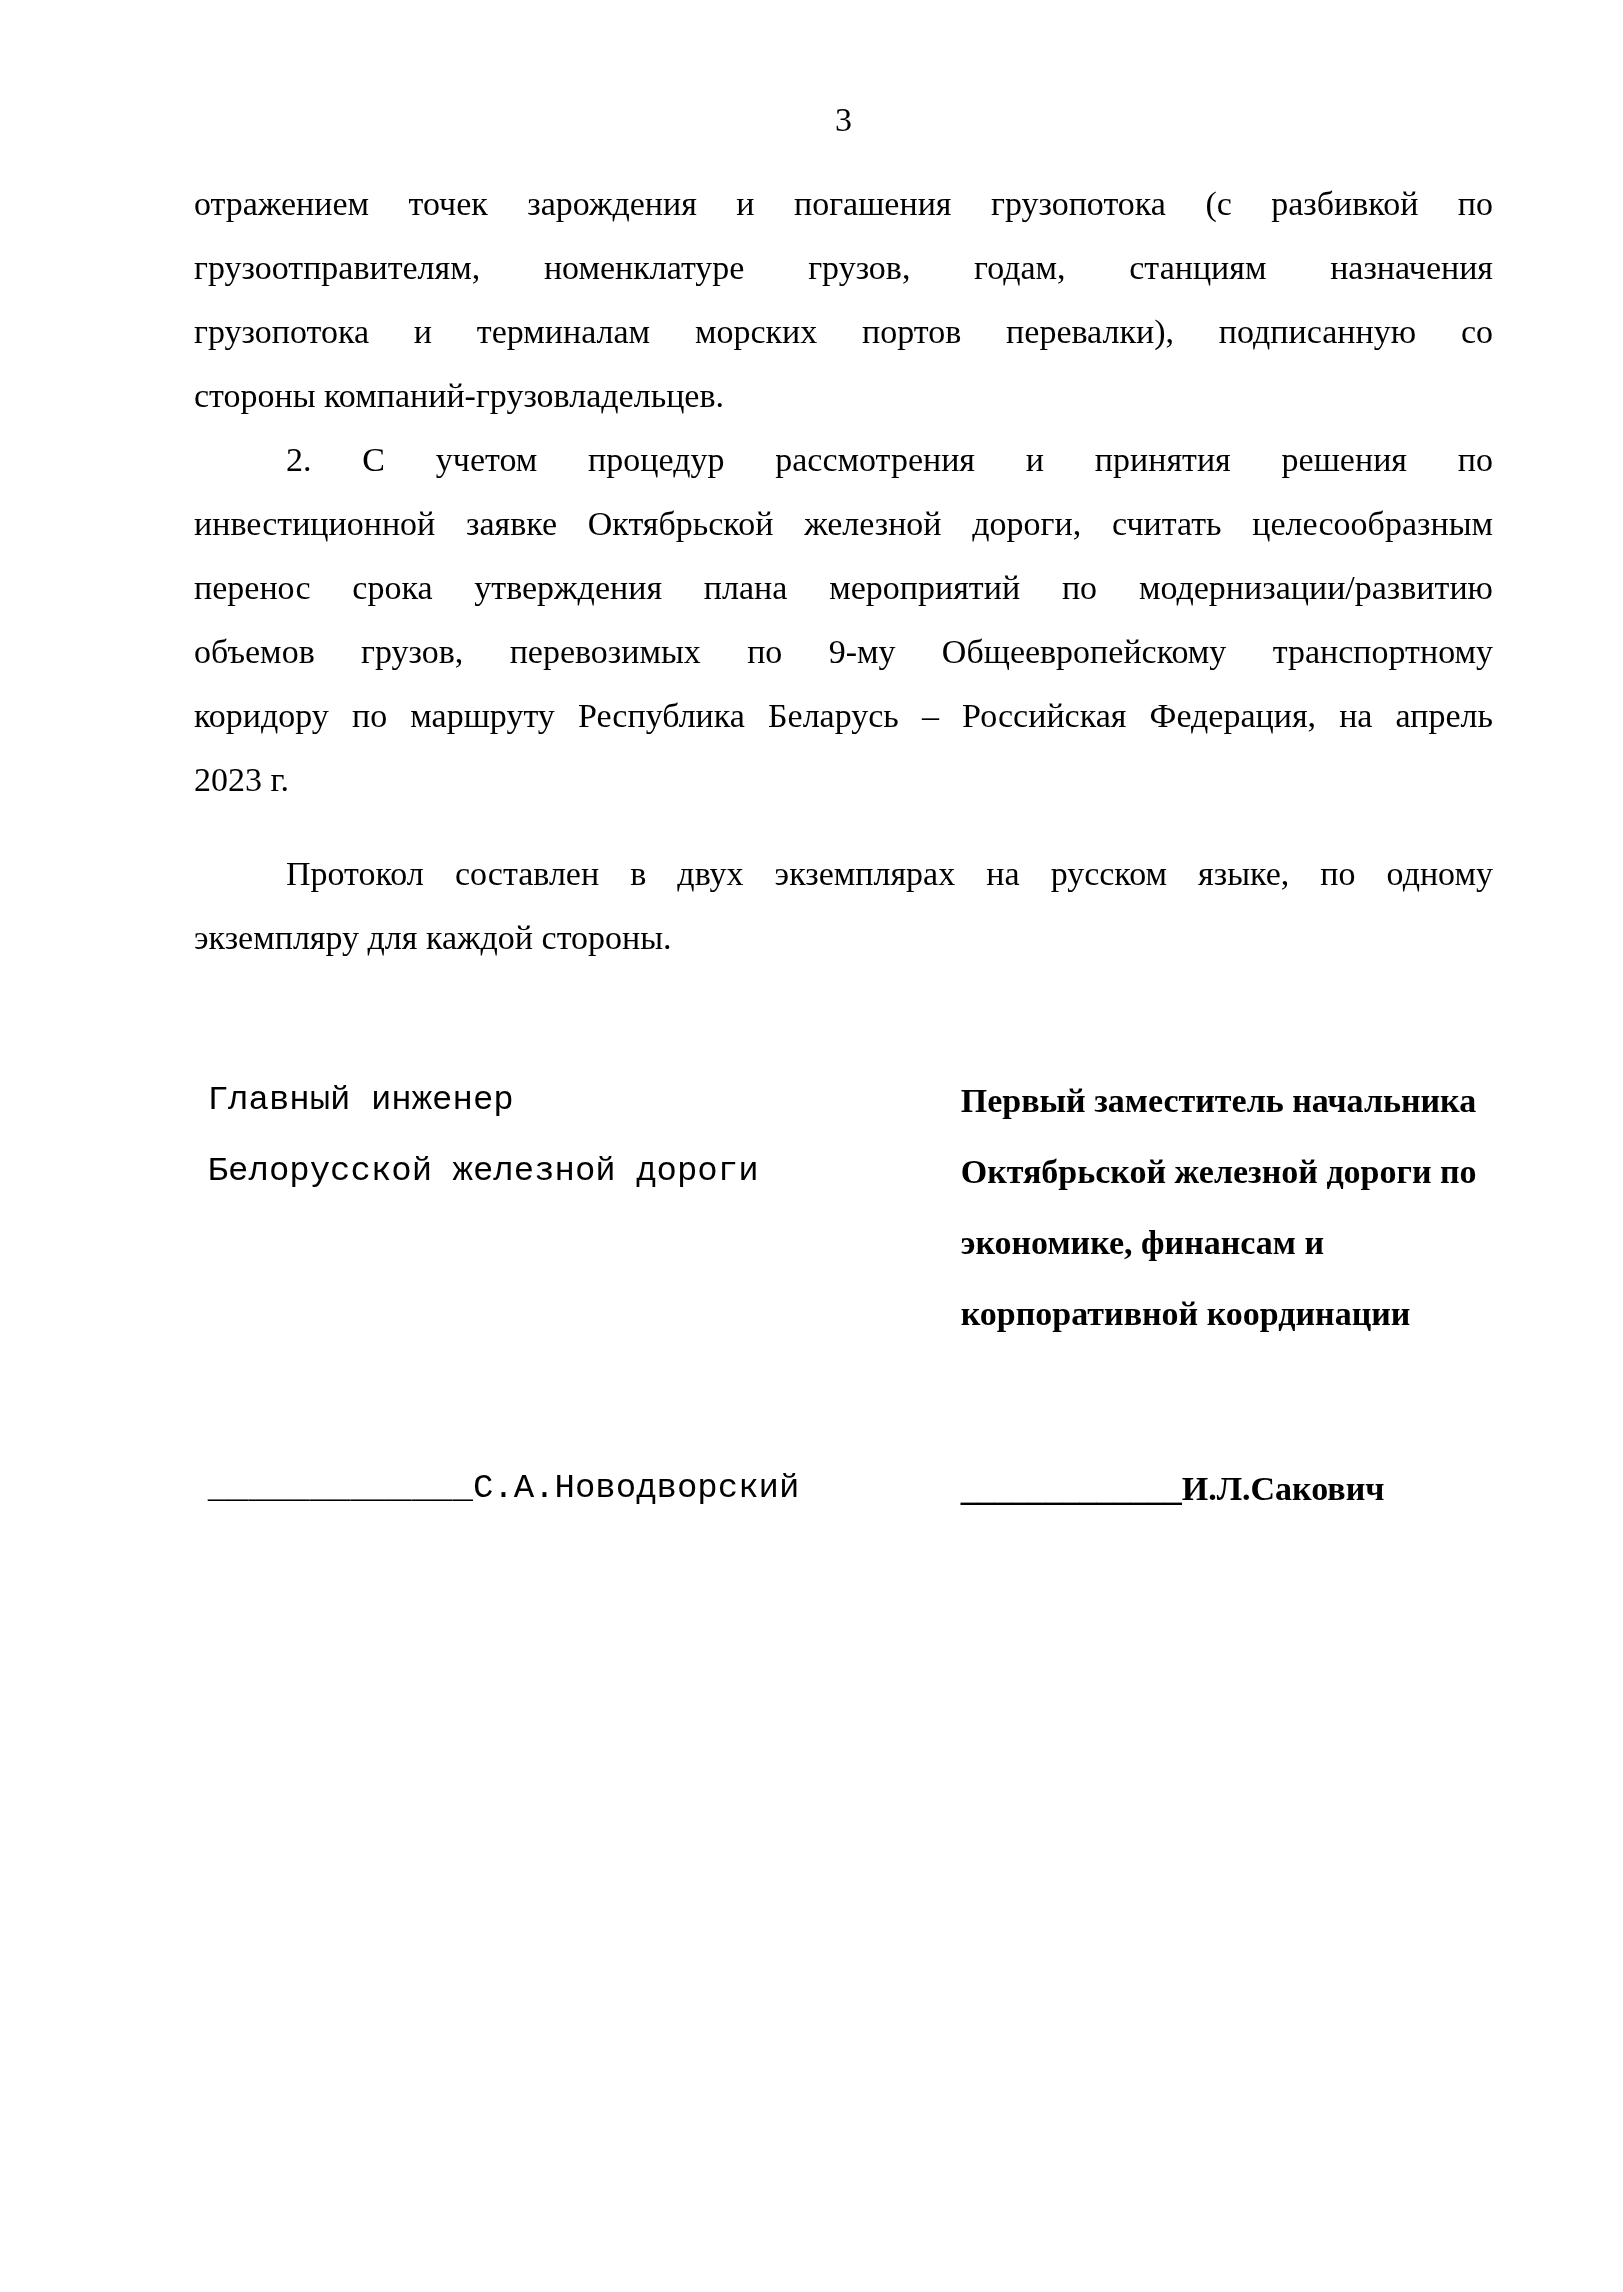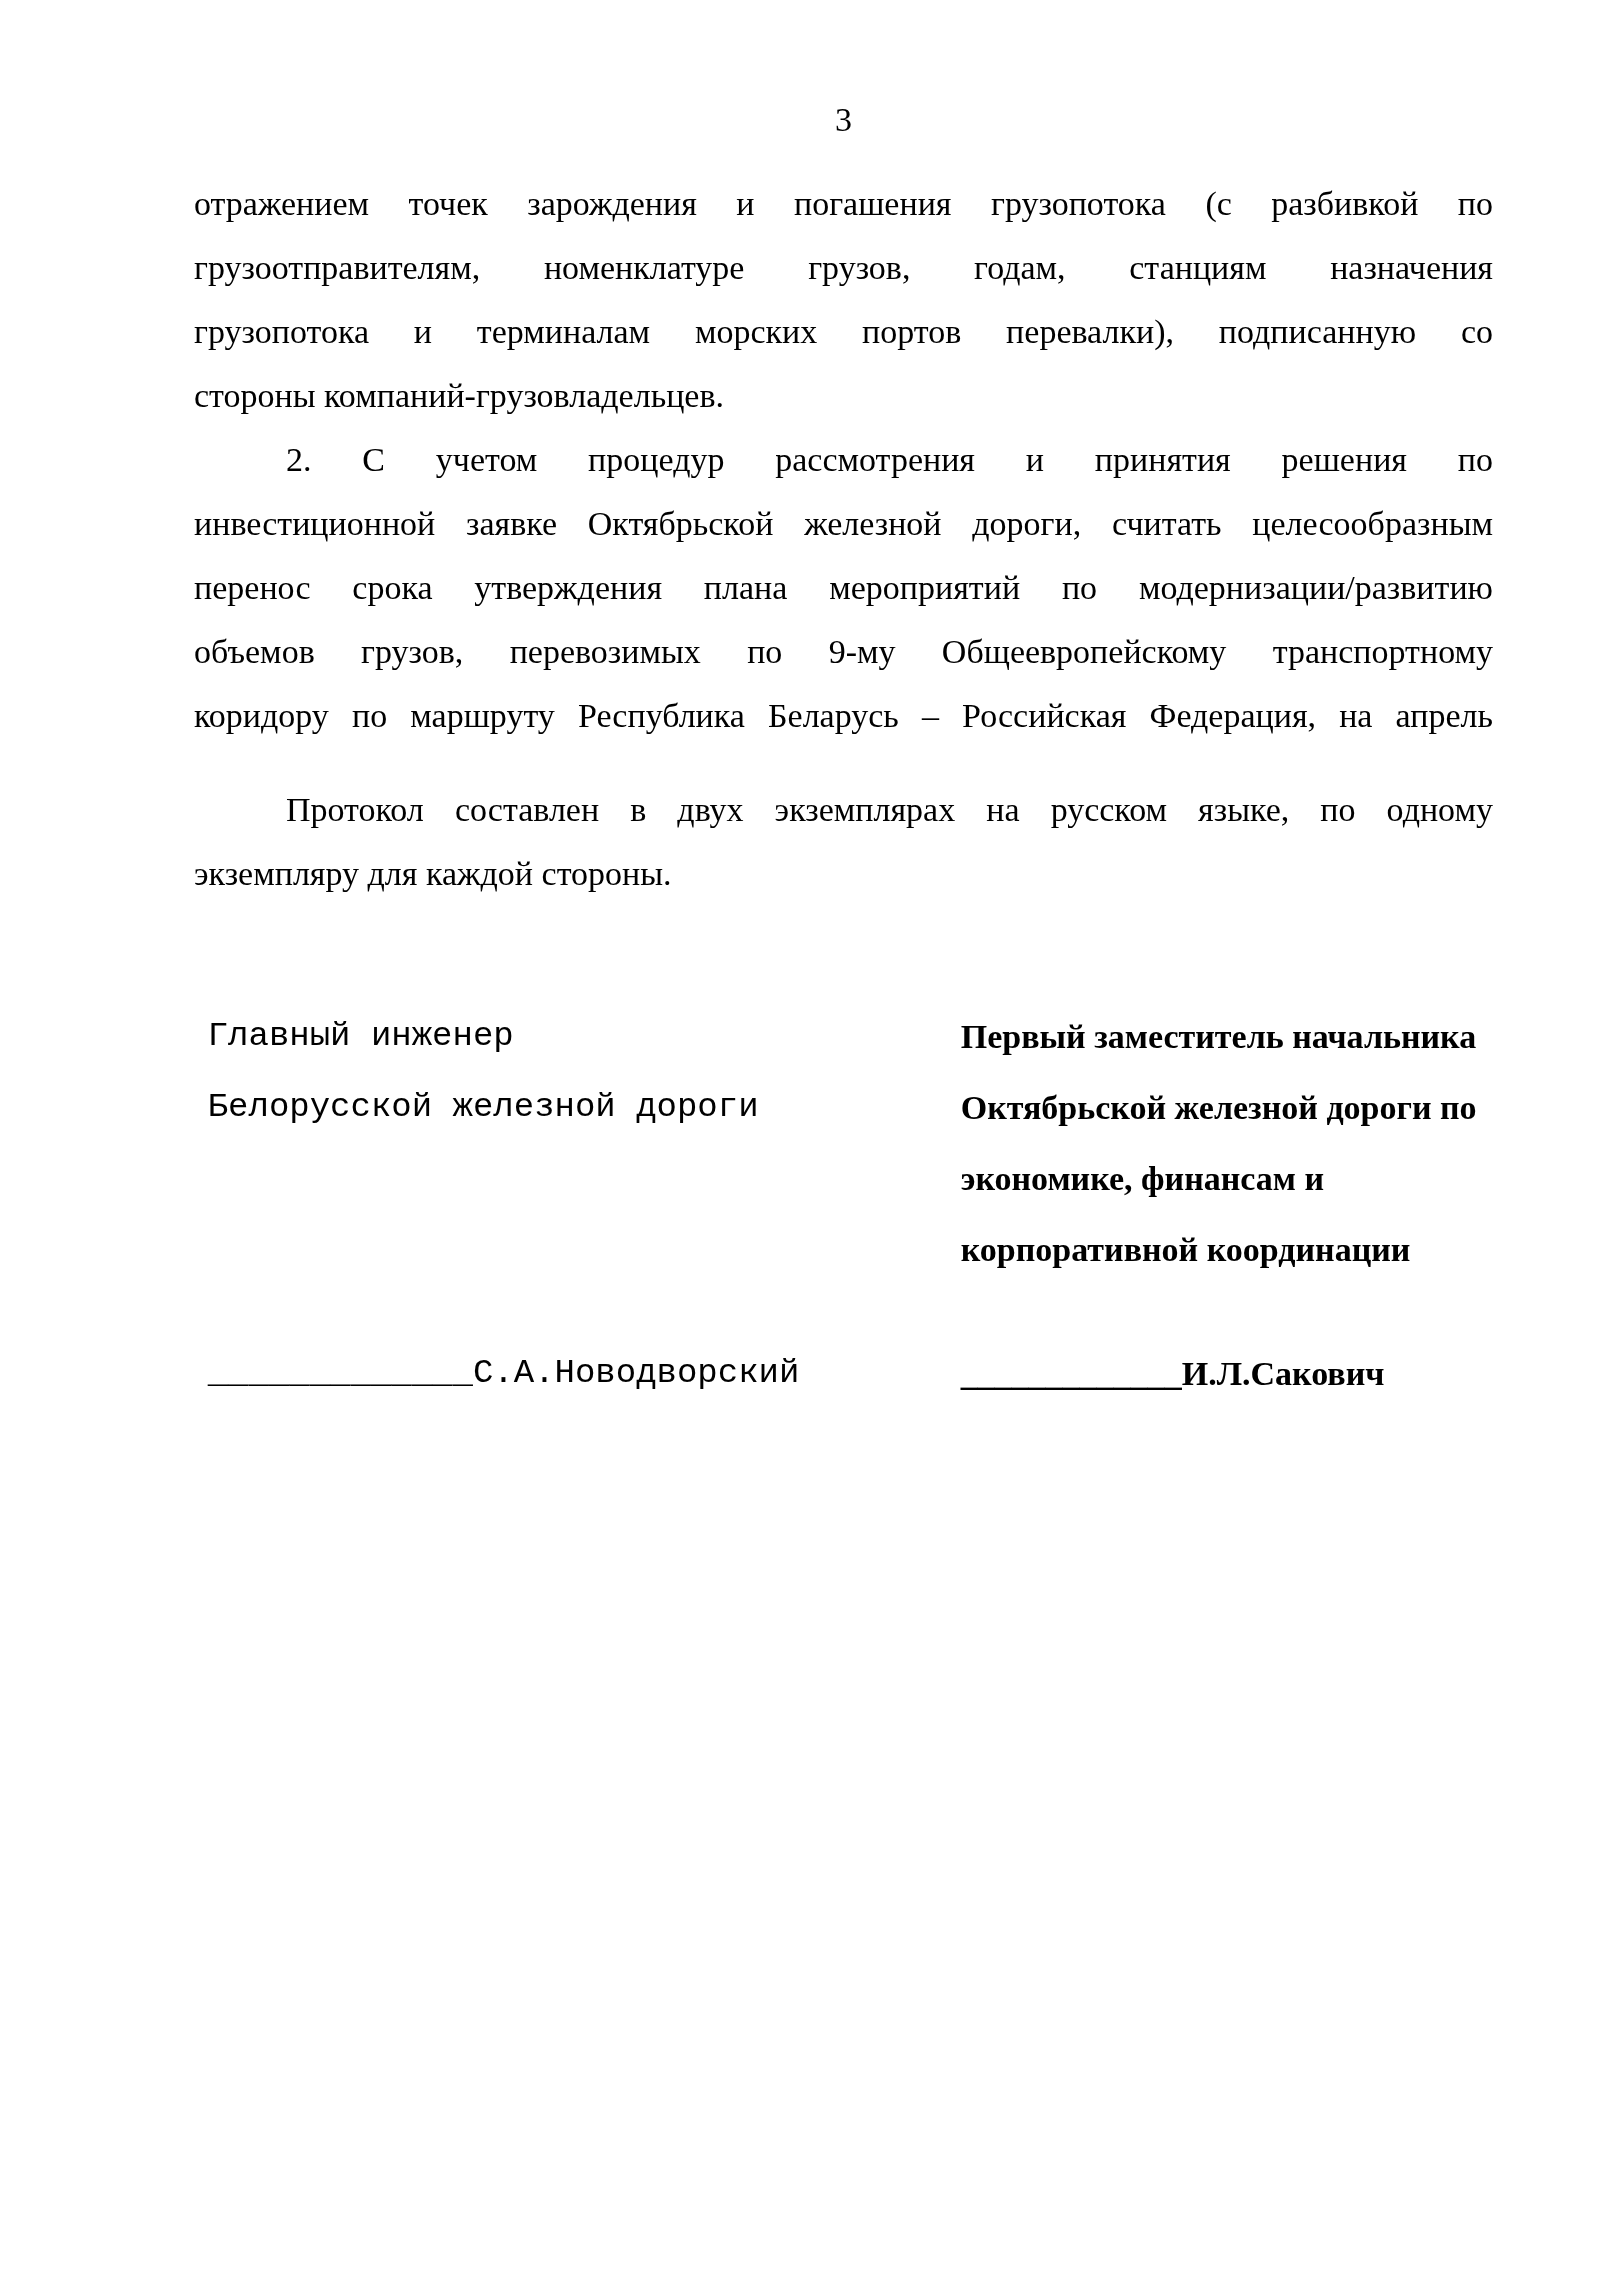--- a/index.html
+++ b/index.html
@@ -44,21 +44,21 @@
   }
   .sig-titles {
     display: flex;
     margin-left: 13.7px;
     margin-top: 104px;
     line-height: 71px;
   }
   .sig-row {
     display: flex;
     margin-left: 13.7px;
-    margin-top: 65px;
+    margin-top: 116px;
     line-height: 47px;
     white-space: nowrap;
   }
   .sig-col-left {
     width: 753px;
     flex: 0 0 753px;
     font-family: Liberation Mono, monospace;
   }
   .sig-col-right {
     flex: 1 1 auto;
@@ -78,20 +78,21 @@
     <div class="line">грузопотока и терминалам морских портов перевалки), подписанную со</div>
     <div class="line last">стороны компаний-грузовладельцев.</div>
   </div>
 
   <div class="para">
     <div class="line indent">2. С учетом процедур рассмотрения и принятия решения по</div>
     <div class="line">инвестиционной заявке Октябрьской железной дороги, считать целесообразным</div>
     <div class="line">перенос срока утверждения плана мероприятий по модернизации/развитию</div>
     <div class="line">объемов грузов, перевозимых по 9-му Общеевропейскому транспортному</div>
     <div class="line">коридору по маршруту Республика Беларусь – Российская Федерация, на апрель</div>
+    <div class="line last">2023 г.</div>
   </div>
 
   <div class="para para-spaced">
     <div class="line indent">Протокол составлен в двух экземплярах на русском языке, по одному</div>
     <div class="line last">экземпляру для каждой стороны.</div>
   </div>
 
   <div class="sig-titles">
     <div class="sig-col-left">
       <div>Главный инженер</div>

